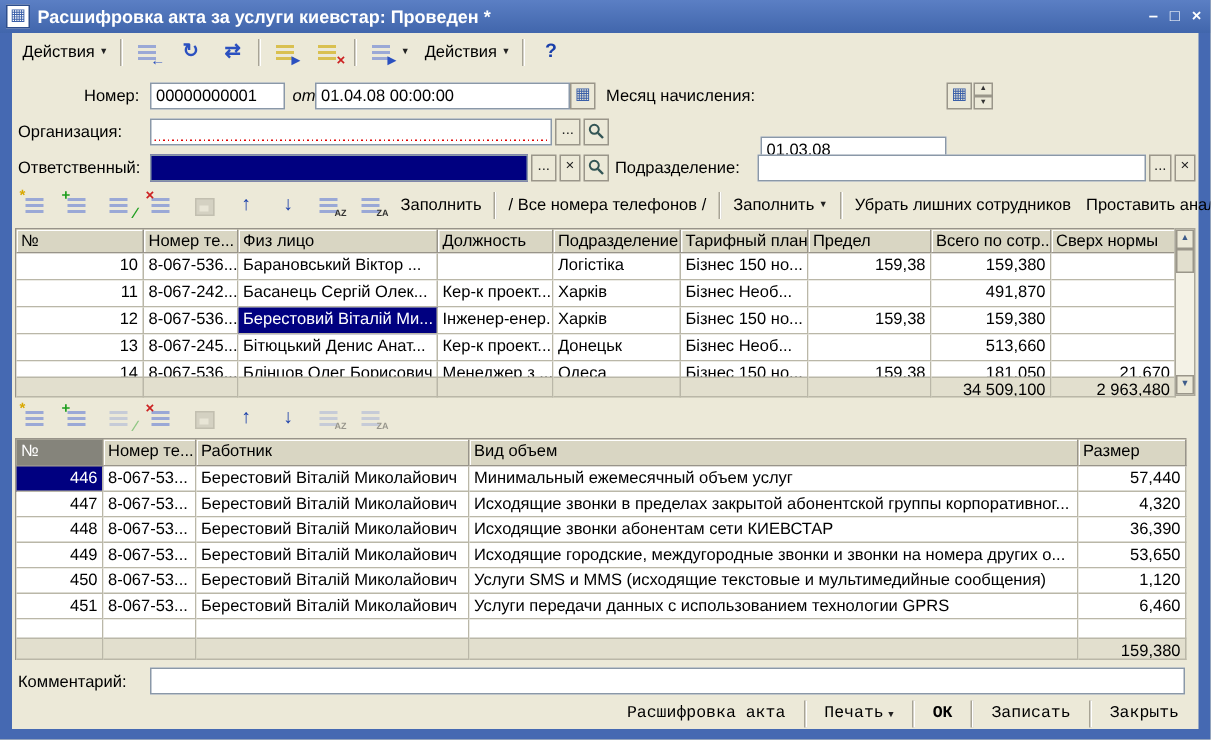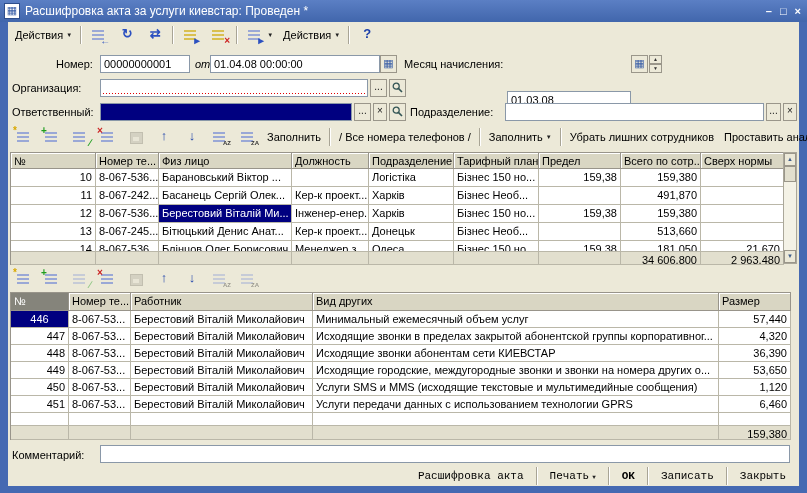--- a/index.html
+++ b/index.html
@@ -1,20 +1,20 @@
 <!DOCTYPE html>
 <html><head>
 <meta charset="utf-8">
 <style>
   html,body{margin:0;padding:0;background:#9aa8b8;}
   #win{position:relative;width:807px;height:493px;background:#4569B2;font-family:"Liberation Sans",sans-serif;font-size:11px;color:#000;overflow:hidden;}
   
   .titlebar{position:absolute;left:0;top:0;width:807px;height:22px;background:linear-gradient(180deg,#5B7FC4,#4166AC);display:flex;align-items:center;padding:0 4px;box-sizing:border-box;}
   .tico{width:14px;height:14px;background:#fff;border:1px solid #2E4E8C;color:#3A5FA8;font-size:11px;line-height:13px;text-align:center;margin-right:5px;flex:0 0 auto;}
-  .ttext{color:#fff;font-weight:normal;font-size:12px;white-space:nowrap;flex:1 1 auto;}
+  .ttext{color:#fff;font-weight:bold;font-size:12px;white-space:nowrap;flex:1 1 auto;}
   .winbtns{display:flex;gap:8px;margin-right:2px;}
   .wbtn{color:#fff;font-size:11px;font-weight:bold;line-height:14px;cursor:default;}
   
   .content{position:absolute;left:8px;top:22px;width:791px;height:464px;background:#ECE9D8;}
   .lbl{position:absolute;line-height:18px;white-space:nowrap;}
   .inp{position:absolute;height:18px;box-sizing:border-box;border:1px solid #8A98A8;background:#fff;font:11px "Liberation Sans",sans-serif;padding:0 3px;}
   .inp.req{background-image:repeating-linear-gradient(90deg,#E00000 0 1px,rgba(0,0,0,0) 1px 3px);background-size:calc(100% - 4px) 1px;background-position:2px calc(100% - 2px);background-repeat:no-repeat;}
   .inp.navy{background:#000080;}
   .btn-sm{position:absolute;height:18px;box-sizing:border-box;border:1px solid #9A968A;background:#ECE9D8;font-size:10px;line-height:14px;text-align:center;cursor:default;color:#222;}
   .btn-sm .cal{color:#3A5FA8;font-size:11px;line-height:15px;}
@@ -36,21 +36,21 @@
   .flop{position:absolute;left:3px;top:3px;width:11px;height:10px;background:#B8B5A8;border:1px solid #908D80;}
   .flop i{position:absolute;left:2px;top:4px;width:6px;height:4px;background:#E4E1D4;}
   .dis{opacity:.45;}
   
   .grid{position:absolute;display:grid;border-left:1px solid #98948A;border-top:1px solid #98948A;background:#ECE9D8;}
   .c{box-sizing:border-box;border-right:1px solid #BAB7A8;border-bottom:1px solid #BAB7A8;background:#fff;padding:1px 3px 0;white-space:nowrap;overflow:hidden;line-height:15px;}
   .h{background:#D9D6C3;border-right:1px solid #98948A;border-bottom:1px solid #98948A;box-shadow:inset 1px 1px 0 #fff;}
   .hd{background:#85847B;color:#fff;box-shadow:none;}
   .t{background:#E2DFCE;}
   .r{text-align:right;}
-  .sel{background:#000080;color:#fff;text-align:center;}
+  .sel{background:#000080;color:#fff;}
   
   .vscroll{position:absolute;width:14px;box-sizing:border-box;background:#F4F2E6;border:1px solid #AAA79A;}
   .scrb{box-sizing:border-box;height:13px;border:1px solid #9A968A;background:#ECE9D8;text-align:center;font-size:6px;line-height:11px;color:#3E5C8A;}
   .thumb{box-sizing:border-box;height:16px;border:1px solid #9A968A;background:#E2DFCE;}
   
   .bbar{position:absolute;display:flex;align-items:center;height:19px;}
   .bbtn{padding:1px 9px;white-space:nowrap;cursor:default;}
   .bold{font-weight:bold;}
   svg.mag{display:block;margin:2px auto 0;}
 </style>
@@ -293,21 +293,21 @@
       <div class="c r">181,050</div>
       <div class="c r">21,670</div>
 
       <div class="c t"></div>
       <div class="c t"></div>
       <div class="c t"></div>
       <div class="c t"></div>
       <div class="c t"></div>
       <div class="c t"></div>
       <div class="c t"></div>
-      <div class="c t r">34 606,800</div>
+      <div class="c t r">34 509,100</div>
       <div class="c t r">2 963,480</div>
     </div>
     <div class="vscroll" style="left:775px;top:130px;height:112px;">
       <div class="scrb">▲</div>
       <div class="thumb"></div>
       <div class="scrb" style="position:absolute;bottom:0;left:0;right:0;">▼</div>
     </div>
 
     <div class="tbar" style="left:2px;top:246px;">
       <span class="tbtn">
@@ -362,21 +362,21 @@
             <span class="bars"></span>
             <span class="ov tiny">ZA</span>
           </span>
         </span>
     </div>
 
     <div class="grid" style="left:2px;top:270px;grid-template-columns:58px 62px 182px 406px 72px;grid-template-rows:18px 17px 17px 17px 17px 17px 17px 13px 14px;width:780px;">
       <div class="c h hd">№</div>
       <div class="c h">Номер те...</div>
       <div class="c h">Работник</div>
-      <div class="c h">Вид других</div>
+      <div class="c h">Вид объем</div>
       <div class="c h">Размер</div>
 
       <div class="c r sel">446</div>
       <div class="c">8-067-53...</div>
       <div class="c">Берестовий Віталій Миколайович</div>
       <div class="c">Минимальный ежемесячный объем услуг</div>
       <div class="c r">57,440</div>
 
       <div class="c r">447</div>
       <div class="c">8-067-53...</div>

